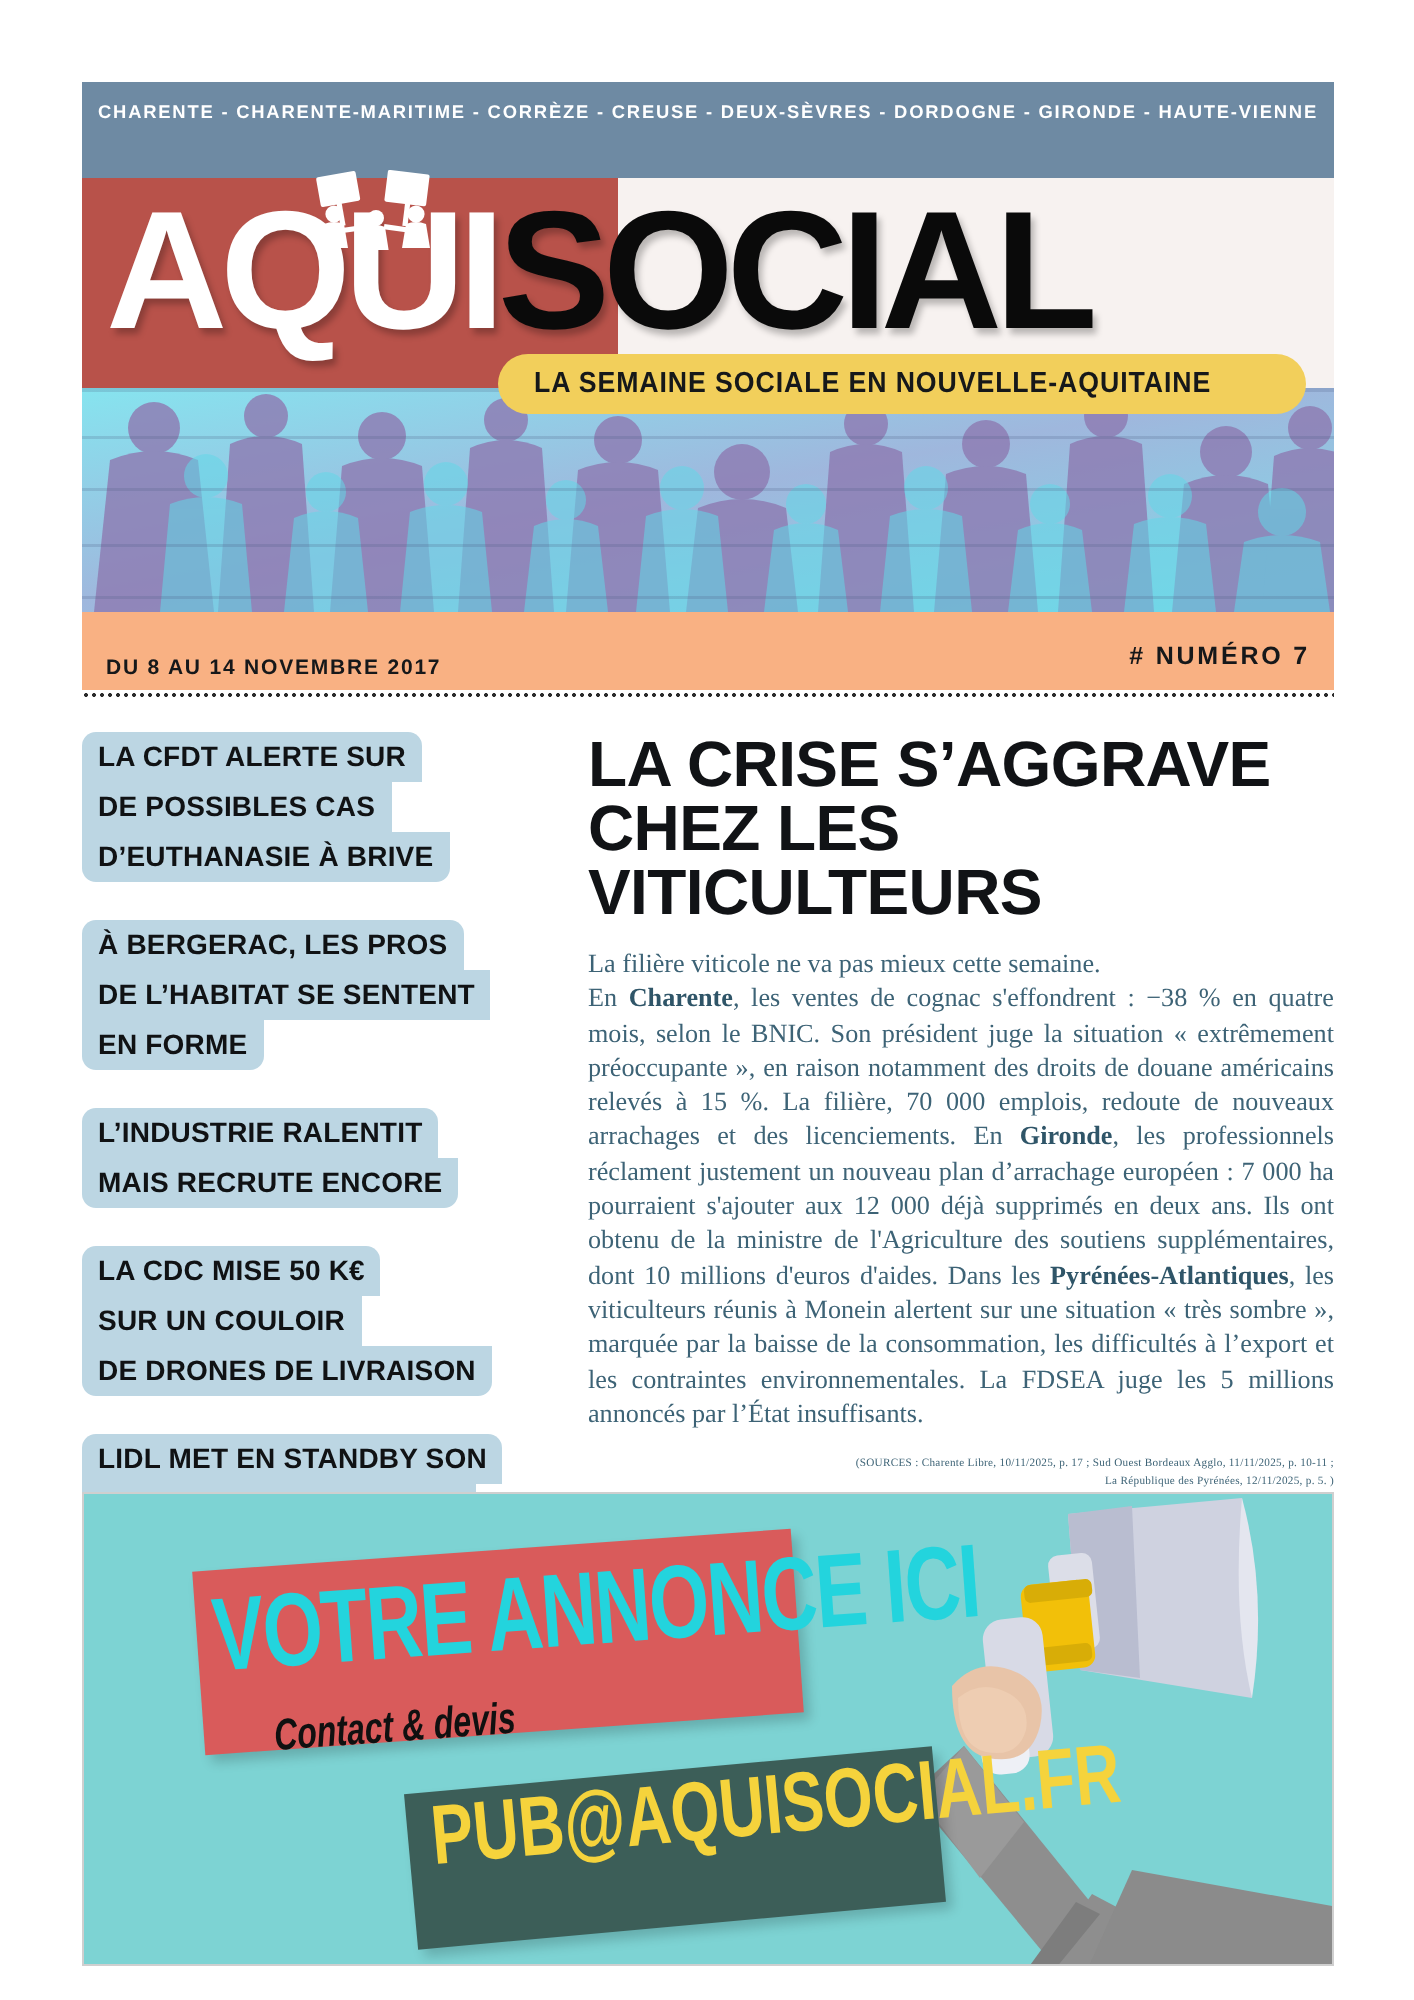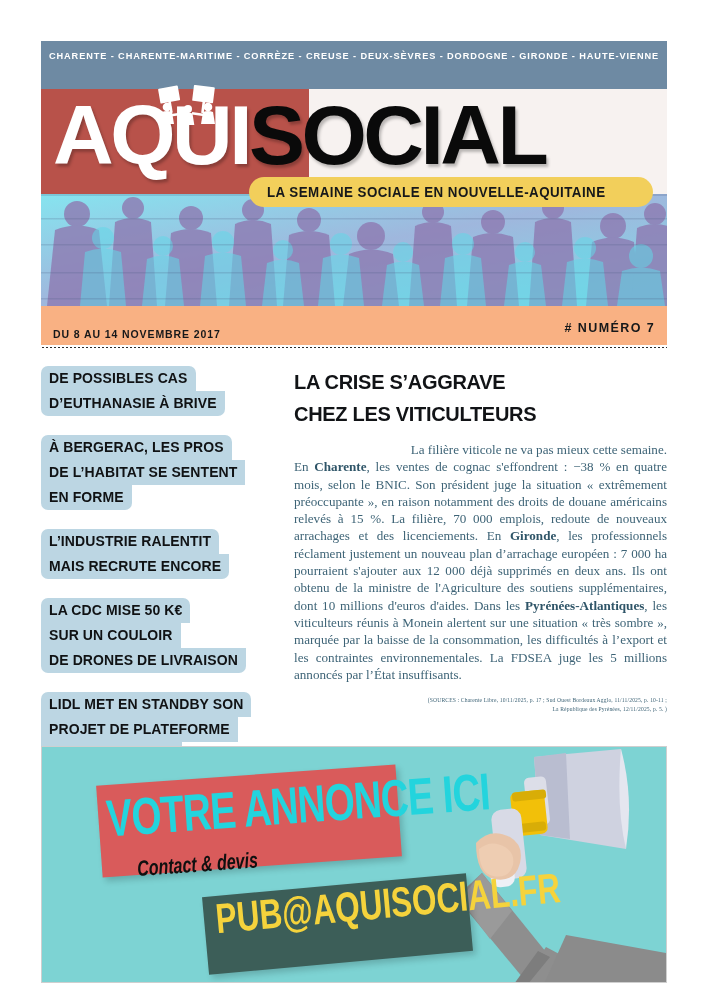--- a/index.html
+++ b/index.html
@@ -221,37 +221,37 @@
   }
 
   
   .article {
     position: absolute;
     left: 294px;
     top: 366px;
     width: 373px;
   }
   .article-title {
-    font-size: 20px;
+    font-size: 32px;
     line-height: 32px;
     font-weight: 800;
     color: #111316;
     letter-spacing: -0.3px;
     font-family: "Liberation Sans", sans-serif;
     margin-bottom: 11px;
   }
   .article-body {
     font-family: "Liberation Serif", serif;
     font-size: 13.1px;
     line-height: 17.3px;
     color: #3d6376;
     text-align: justify;
   }
   .article-body .lead {
-    text-align: right;
+    text-align: left;
     font-family: Liberation Serif, serif;
   }
   .article-body b { font-weight: 700; color: #2f5568; }
 
   .sources {
     margin-top: 13px;
     font-family: "Liberation Serif", serif;
     font-size: 5.6px;
     line-height: 9px;
     color: #3d6376;
@@ -468,20 +468,21 @@
     <div class="press-band">
       <div class="press-dates">DU 8 AU 14 NOVEMBRE 2017</div>
       <div class="press-number"># NUMÉRO 7</div>
     </div>
   </div>
 
   <div class="dotted-rule"></div>
 
   <div class="sidebar" id="sidebar-root">
       <div class="headline-block">
+        <div class="hl-line">LA CFDT ALERTE SUR</div>
         <div class="hl-line">DE POSSIBLES CAS</div>
         <div class="hl-line">D’EUTHANASIE À BRIVE</div>
       </div>
       <div class="headline-block">
         <div class="hl-line">À BERGERAC, LES PROS</div>
         <div class="hl-line">DE L’HABITAT SE SENTENT</div>
         <div class="hl-line">EN FORME</div>
       </div>
       <div class="headline-block">
         <div class="hl-line">L’INDUSTRIE RALENTIT</div>

